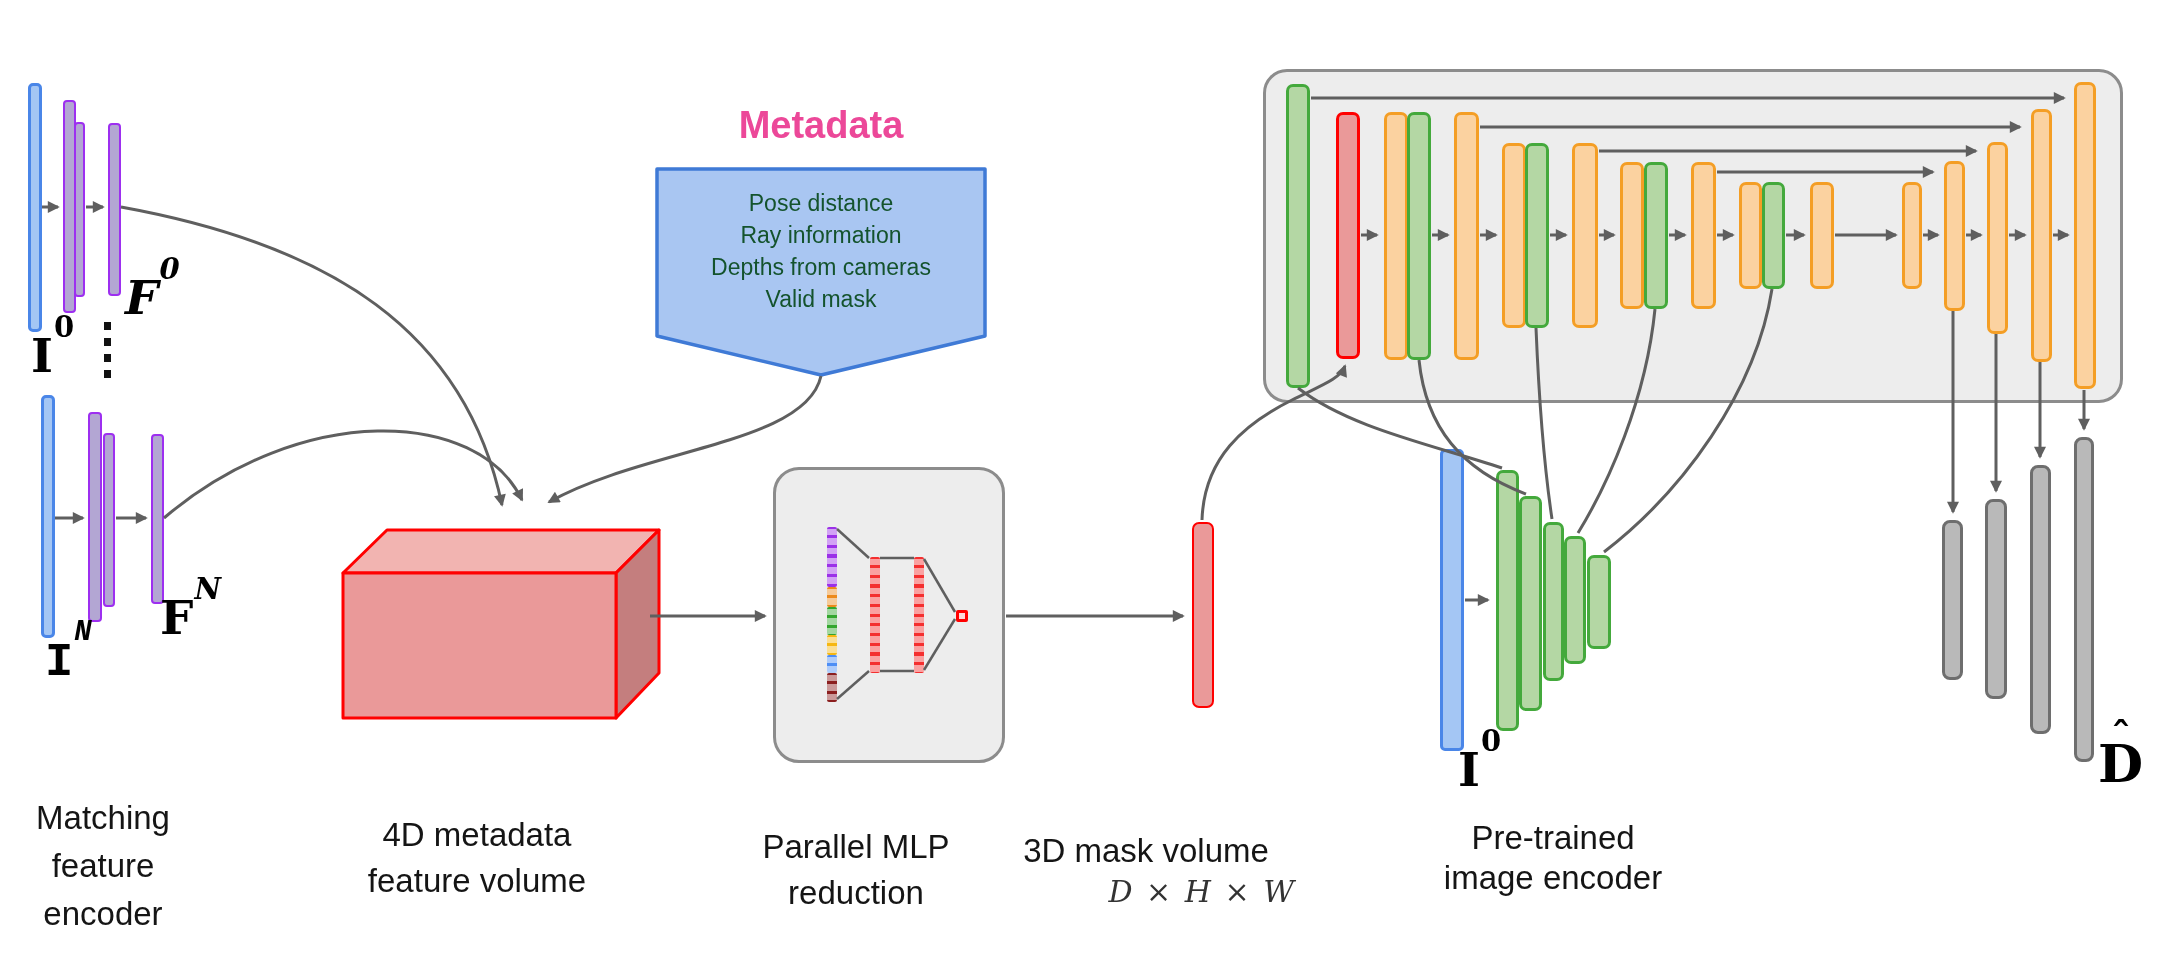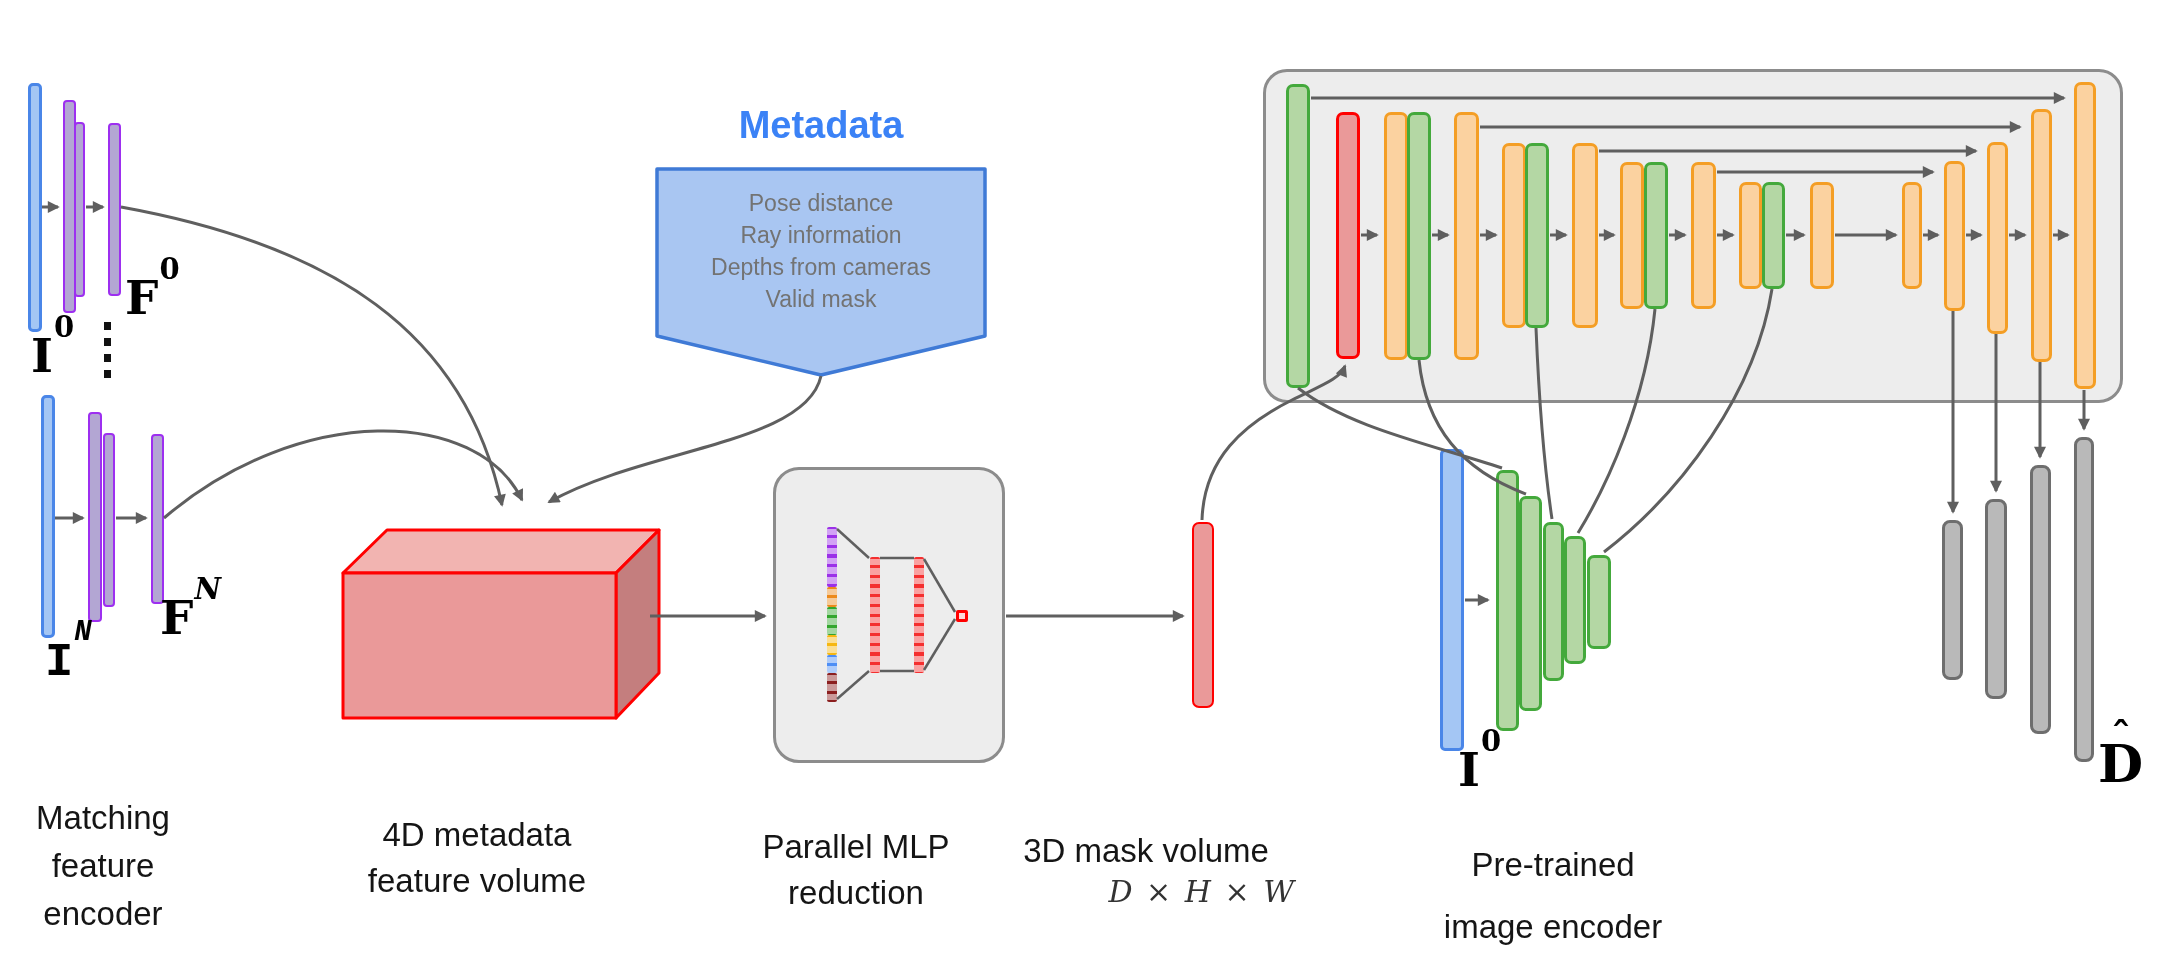--- a/index.html
+++ b/index.html
@@ -19,23 +19,23 @@
   .caption{position:absolute;white-space:pre-line;text-align:center;color:#151515;
            font-size:33px;line-height:46px;}
   .dims{position:absolute;text-align:center;color:#333;font-family:"DejaVu Serif",serif;
         font-style:italic;font-size:30px;letter-spacing:2px;}
   .mathlab{position:absolute;font-family:"DejaVu Serif",serif;font-weight:bold;
            font-size:47px;color:#000;}
   .msup{font-size:29px;position:relative;top:-18px;left:1px;font-weight:bold;}
   .msup.it{font-style:italic;}
   .hat{position:absolute;top:-21px;left:13px;font-size:40px;font-weight:bold;}
   .banner-title{position:absolute;width:328px;text-align:center;font-weight:bold;
-                font-size:38px;color:#3b82f6;}
+                font-size:38px;color:#ec4899;}
   .banner-items{position:absolute;width:328px;text-align:center;font-size:23px;
-                line-height:32px;color:#737373;}
+                line-height:32px;color:#14532d;}
   .cells{background-image:repeating-linear-gradient(to bottom,
           rgba(255,255,255,0) 0 1.5px, rgba(255,255,255,.55) 1.5px 8px,
           rgba(255,255,255,0) 8px 9.7px);}
   .seg{position:absolute;width:10px;border-radius:2px;}
   .dot{position:absolute;width:7px;height:8px;background:#111;}
   svg{display:block;}
 </style>
 </head>
 <body>
 
@@ -68,21 +68,21 @@
   <div>
     <div class="dot" style="left:104px;top:322px;"></div>
     <div class="dot" style="left:104px;top:338px;"></div>
     <div class="dot" style="left:104px;top:354px;"></div>
     <div class="dot" style="left:104px;top:370px;"></div>
   </div>
 
   <div class="mathlab" style="left:31px;top:328px;">
     <span>I</span><sup class="msup">0</sup>
   </div>
-  <div class="mathlab" style="left:125px;top:270px;">
+  <div class="mathlab" style="left:125px;top:270px;font-style:italic;">
     <span>F</span><sup class="msup">0</sup>
   </div>
   <div class="mathlab" style="left:45px;top:634px;font-family:Liberation Mono, monospace;">
     <span>I</span><sup class="msup it">N</sup>
   </div>
   <div class="mathlab" style="left:160px;top:590px;">
     <span>F</span><sup class="msup it">N</sup>
   </div>
 
   <div class="banner-title" style="left:657px;top:104px;">Metadata</div>
@@ -148,21 +148,21 @@
 
   <div class="caption" style="left:3px;top:794px;width:200px;line-height:48px;">Matching
 feature
 encoder</div>
   <div class="caption" style="left:327px;top:812px;width:300px;">4D metadata
 feature volume</div>
   <div class="caption" style="left:706px;top:824px;width:300px;">Parallel MLP
 reduction</div>
   <div class="caption" style="left:996px;top:828px;width:300px;">3D mask volume</div>
   <div class="dims" style="left:996px;top:874px;width:300px;text-align:right;">D × H × W</div>
-  <div class="caption" style="left:1403px;top:818px;width:300px;line-height:62px;margin-top:16px;">Pre-trained
+  <div class="caption" style="left:1403px;top:818px;width:300px;line-height:40px;">Pre-trained
 image encoder</div>
 
   <svg class="layer" viewBox="0 0 2160 958" style="pointer-events:none;">
     <defs>
       <marker id="arr" viewBox="0 0 10 10" markerWidth="14" markerHeight="12" refX="8.5" refY="5" orient="auto" markerUnits="userSpaceOnUse">
         <path d="M0 0 L10 5 L0 10 z" fill="var(--connector)"></path>
       </marker>
     </defs>
     <g fill="none" stroke="var(--connector)" stroke-width="3">
       <g>

